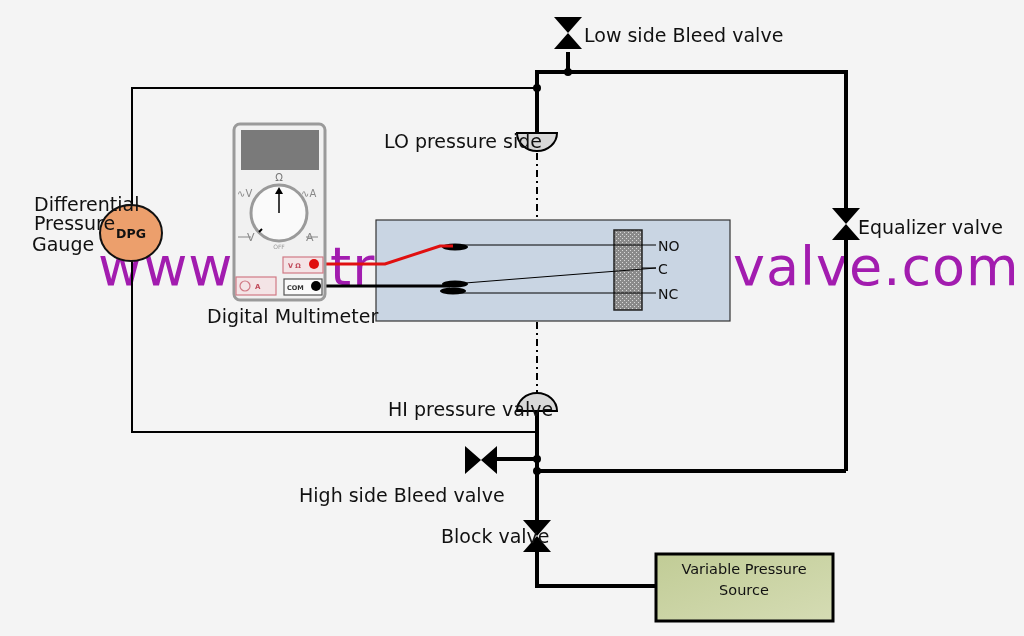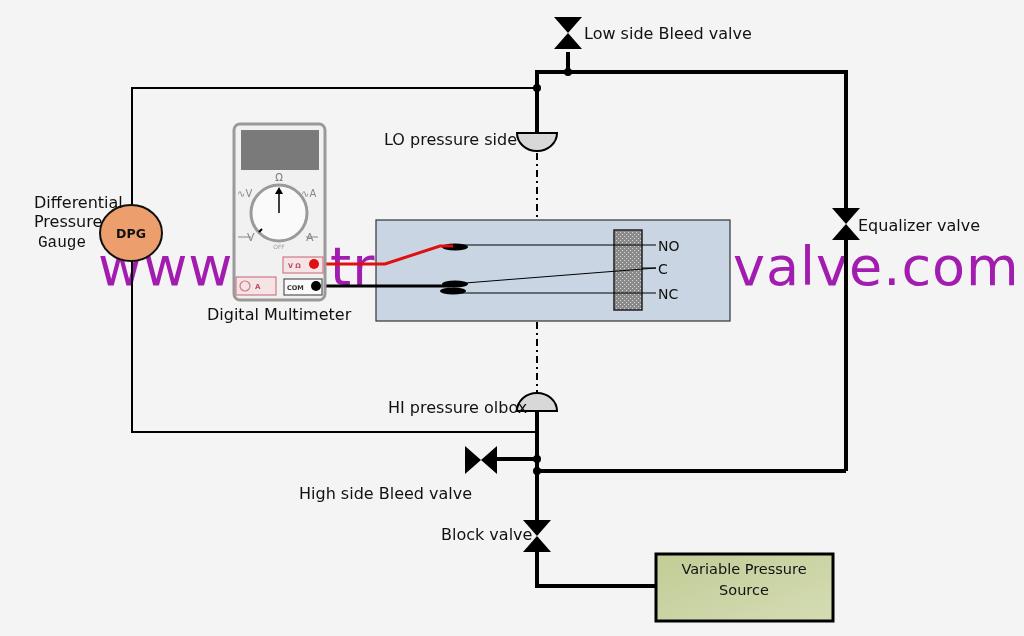--- a/index.html
+++ b/index.html
@@ -1,18 +1,18 @@
 <!DOCTYPE html>
 <html><head>
 <meta charset="utf-8">
 <style>
   html,body{margin:0;padding:0;}
   body{width:1024px;height:636px;background:#f4f4f4;overflow:hidden;position:relative;font-family:"DejaVu Sans","Liberation Sans",sans-serif;}
   #stage{position:absolute;left:0;top:0;width:1024px;height:636px;}
-  .lbl{position:absolute;font-size:16px;color:#111;white-space:nowrap;line-height:1;}
+  .lbl{position:absolute;font-size:19px;color:#111;white-space:nowrap;line-height:1;}
   .wm{position:absolute;font-size:54px;color:#a21caf;line-height:1;white-space:nowrap;font-family:"DejaVu Sans",sans-serif;letter-spacing:1px;}
 </style>
 </head>
 <body>
 
 <div id="stage">
 
   <div class="wm" style="left:98px;top:240px;">www</div>
   <div class="wm" style="left:330px;top:240px;">tr</div>
   <div class="wm" style="left:733px;top:240px;">valve.com</div>
@@ -118,18 +118,18 @@
     <text x="658" y="251" font-size="14" fill="#111" font-family="DejaVu Sans, sans-serif">NO</text>
     <text x="658" y="274" font-size="14" fill="#111" font-family="DejaVu Sans, sans-serif">C</text>
     <text x="658" y="299" font-size="14" fill="#111" font-family="DejaVu Sans, sans-serif">NC</text>
   </svg>
 
   <div class="lbl" style="left:584px;top:26px;">Low side Bleed valve</div>
   <div class="lbl" style="left:384px;top:132px;">LO pressure side</div>
   <div class="lbl" style="left:858px;top:218px;">Equalizer valve</div>
   <div class="lbl" style="left:34px;top:195px;">Differential</div>
   <div class="lbl" style="left:34px;top:214px;text-align:right;">Pressure</div>
-  <div class="lbl" style="left:38px;top:235px;font-family:Liberation Mono, monospace;">Gauge</div>
+  <div class="lbl" style="left:32px;top:235px;">Gauge</div>
   <div class="lbl" style="left:207px;top:307px;">Digital Multimeter</div>
-  <div class="lbl" style="left:388px;top:400px;">HI pressure olbox</div>
+  <div class="lbl" style="left:388px;top:400px;">HI pressure valve</div>
   <div class="lbl" style="left:299px;top:451px;margin-top:35px;">High side Bleed valve</div>
   <div class="lbl" style="left:441px;top:527px;">Block valve</div>
 </div>
 
 </body></html>

